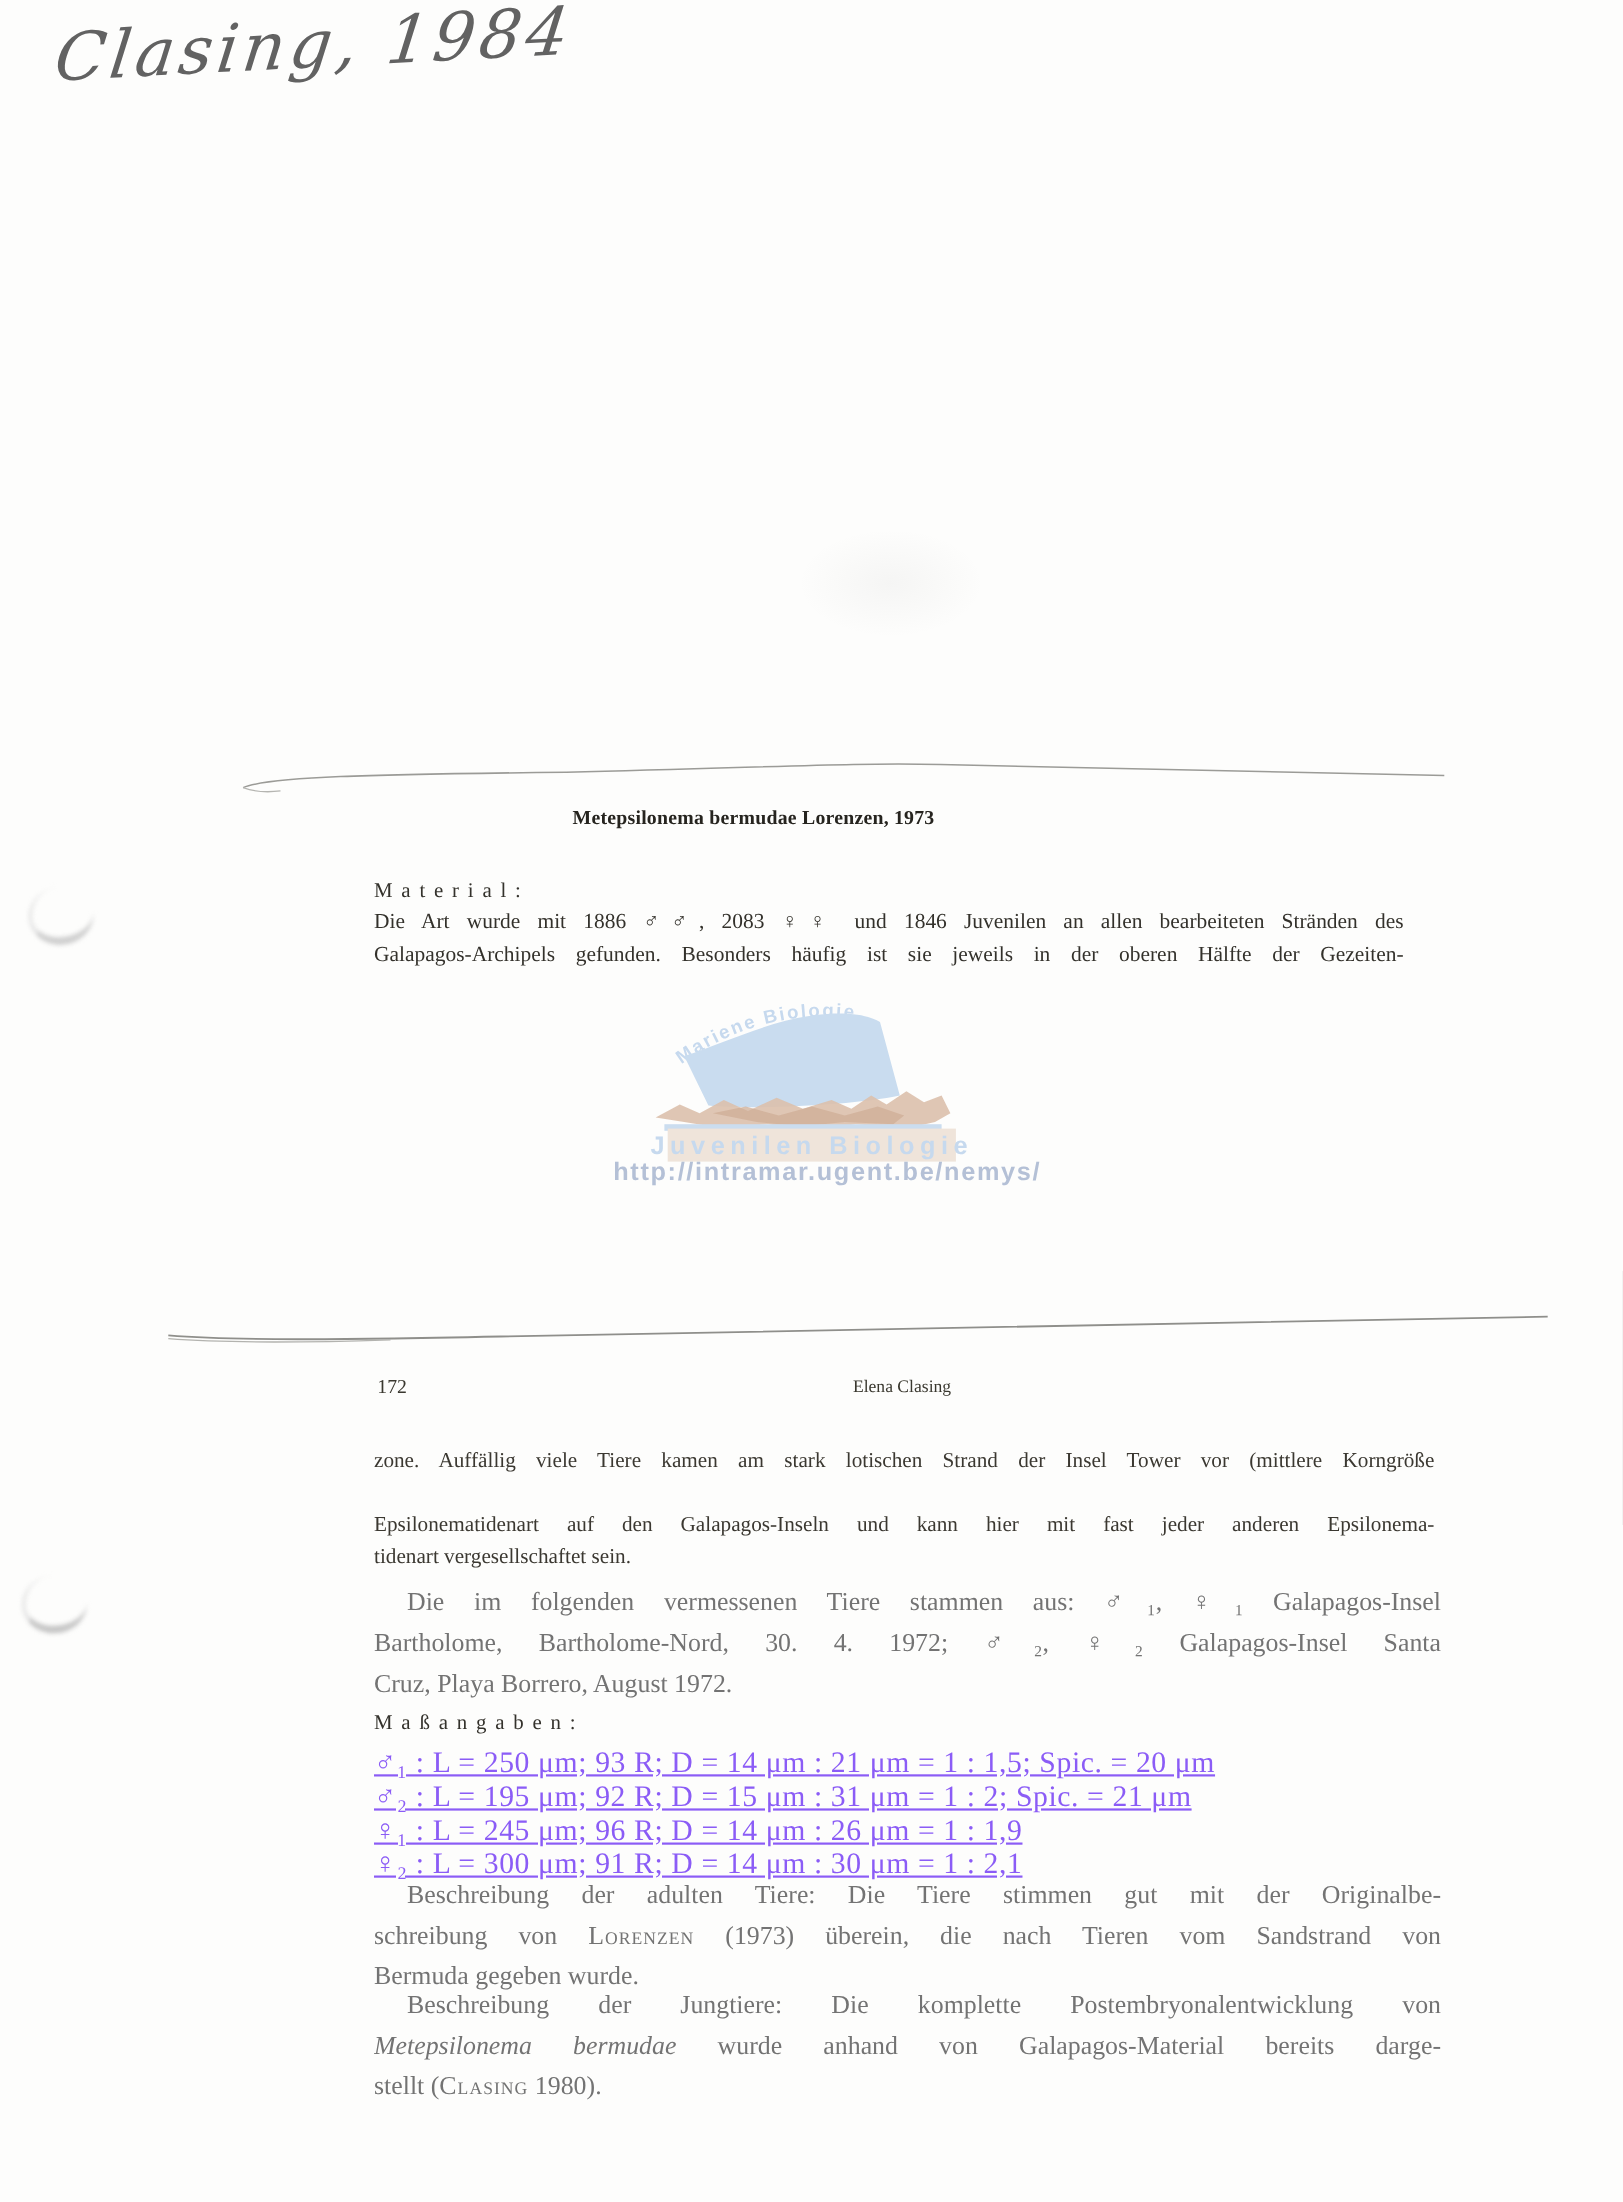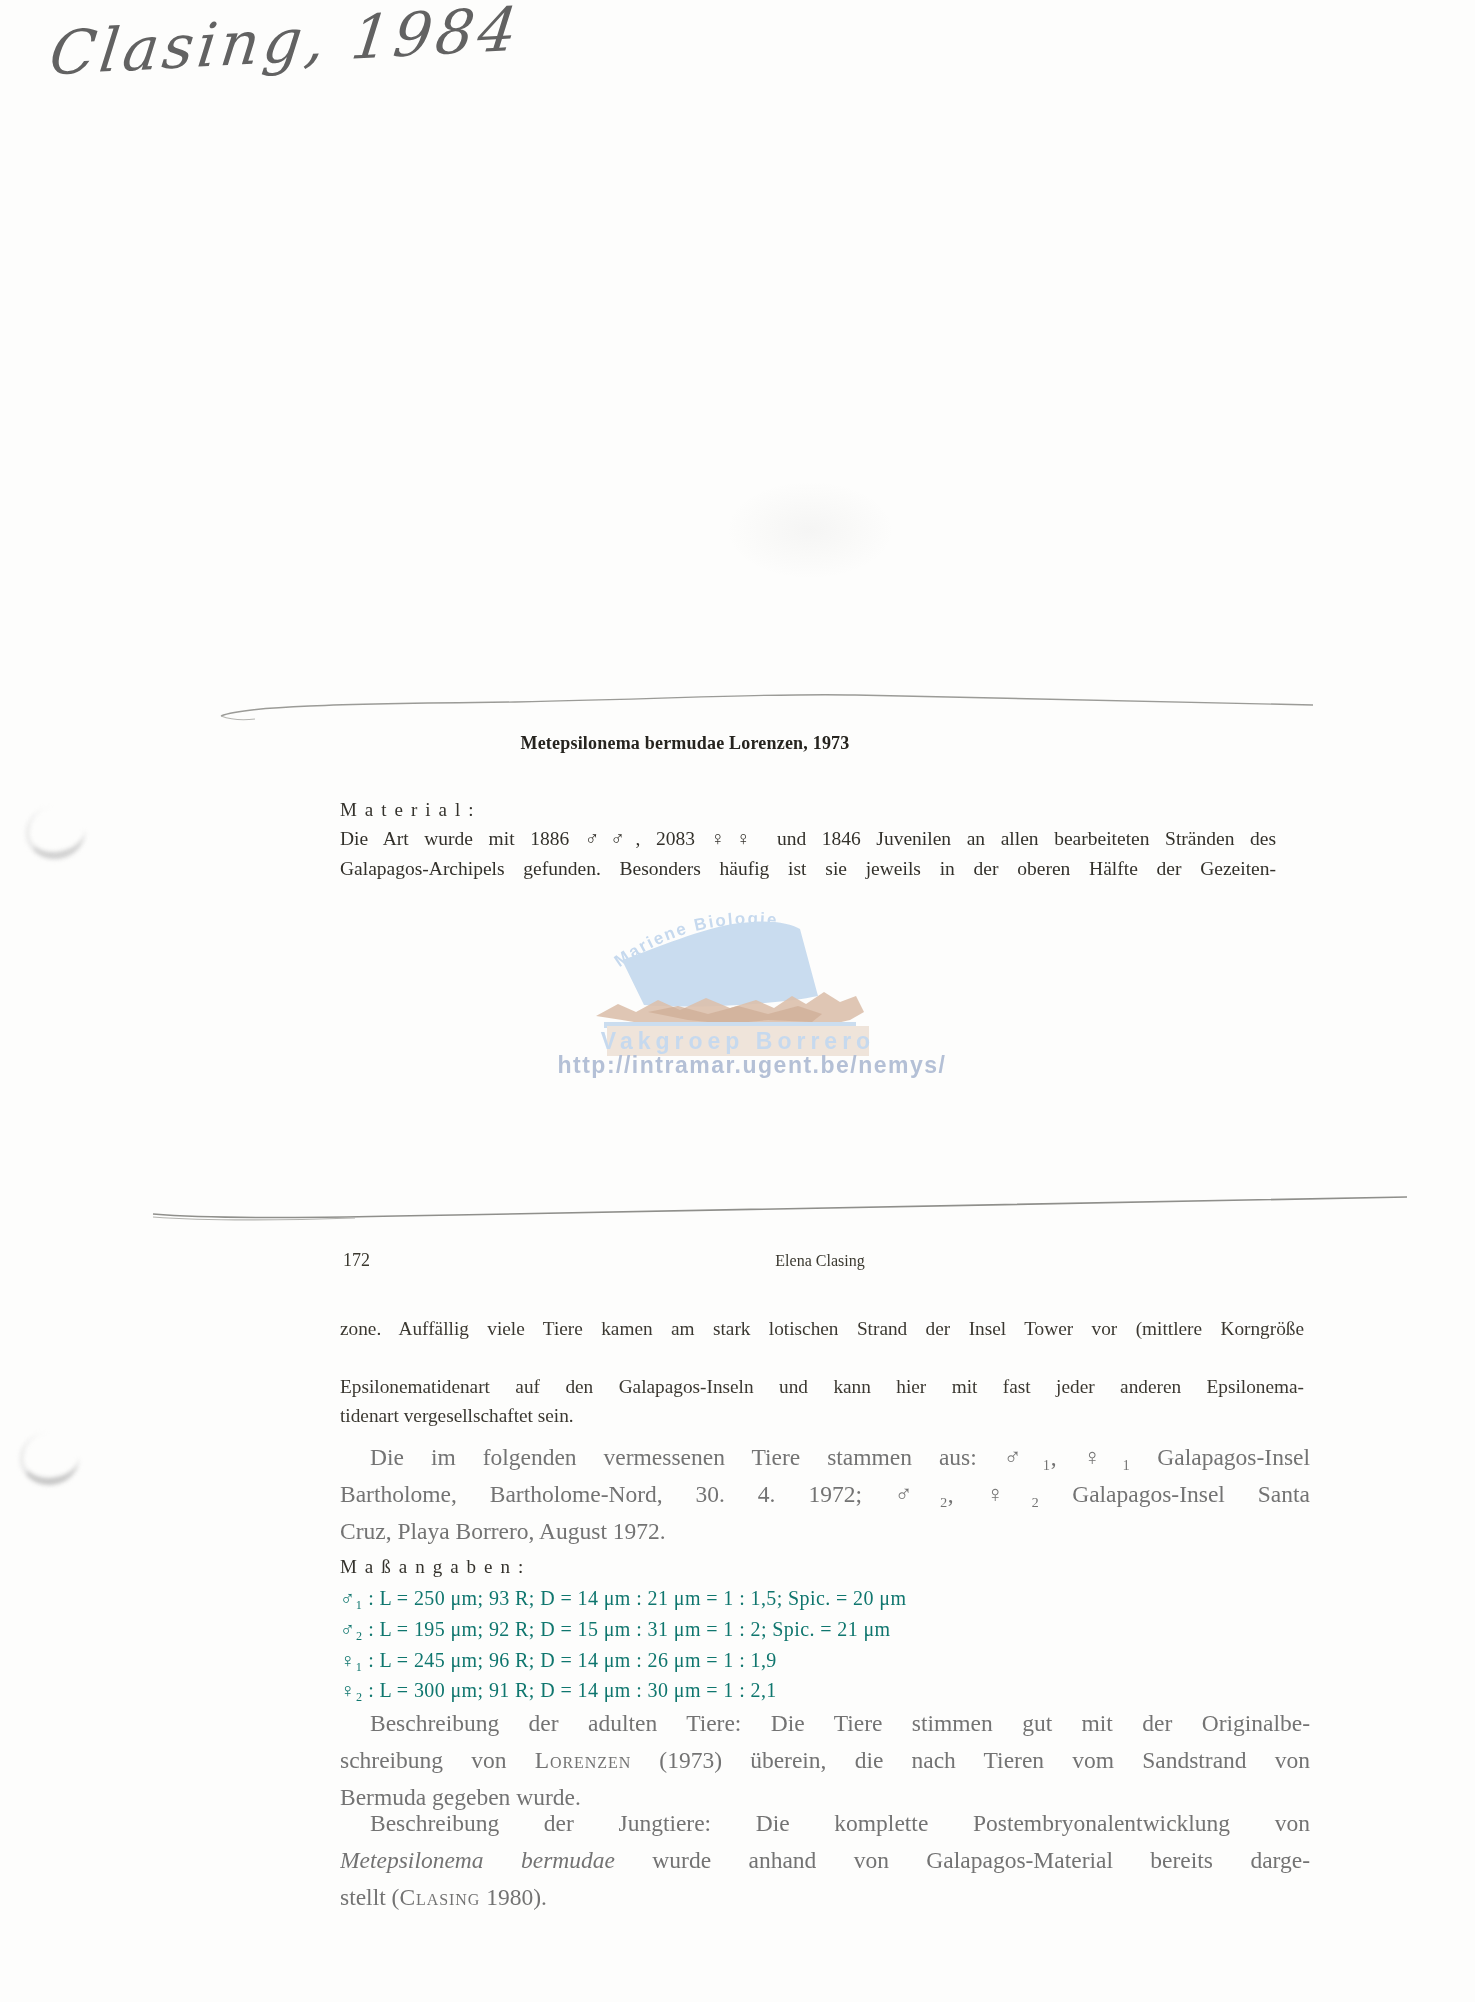--- a/index.html
+++ b/index.html
@@ -60,21 +60,21 @@
   .wm-url{
     left:552px;top:1052px;width:400px;text-align:center;
     font-family:"Liberation Sans","DejaVu Sans",sans-serif;
     font-size:23px;font-weight:700;color:#b4c0d6;letter-spacing:1.5px;white-space:nowrap;
   }
   
   .pagenum{position:absolute;left:343px;top:1250px;font-size:18px;color:#3a382f;}
   .runhead{position:absolute;left:340px;top:1252px;width:960px;text-align:center;font-size:16px;color:#3a382f;}
   .small-line{width:964px;font-size:19.3px;color:#3b3831;}
   .big-line{width:970px;font-size:23.5px;color:#737373;}
-  .meas-line{font-size:20px;color:#0f766e;letter-spacing:.02em;}
+  .meas-line{font-size:27px;color:#8b5cf6;letter-spacing:.02em;text-decoration:underline;}
   .indent{text-indent:30px;}
   .it{font-style:italic;}
   .sc{font-variant:small-caps;letter-spacing:.04em;}
   .flush{text-align:left;text-align-last:left;white-space:nowrap;}
 </style>
 </head>
 <body>
 
 <div id="page">
 
@@ -102,21 +102,21 @@
     </defs>
     <text font-family="Liberation Sans, DejaVu Sans, sans-serif" font-size="17" font-weight="700" fill="#c6d9ee" letter-spacing="2">
       <textPath href="#arcpath" startOffset="4">Mariene Biologie</textPath>
     </text>
     <path d="M34,52 C70,40 112,20 152,15 C182,11 202,15 212,21 L230,88 C188,97 96,101 56,97 Z" fill="#c9dcef"></path>
     <path d="M8,108 L30,96 48,104 70,92 92,102 118,90 142,100 168,92 186,100 204,88 218,96 236,84 252,94 268,88 276,104 262,112 236,118 190,114 150,120 110,114 70,118 34,112 Z" fill="#dcc0ac" opacity="0.9"></path>
     <path d="M60,104 L90,98 120,106 150,98 180,106 210,98 234,106 224,114 180,112 140,116 100,112 Z" fill="#cfae97" opacity="0.75"></path>
     <rect x="16" y="114" width="252" height="6" fill="#cbddef"></rect>
   </svg>
 
-  <div class="wm wm-dept">Vakgroep Borrero</div>
+  <div class="wm wm-dept">Juvenilen Biologie</div>
   <div class="wm wm-url">http://intramar.ugent.be/nemys/</div>
 
   <svg class="edge-svg" style="left:145px;top:1188px;" width="1280" height="40">
     <path d="M8,26 C70,31 160,30 310,27 L1262,9" fill="none" stroke="#8f8f8b" stroke-width="1.6"></path>
     <path d="M8,29 C60,33 120,33 210,30" fill="none" stroke="#b3b3af" stroke-width="1.2"></path>
   </svg>
 
   <div class="pagenum">172</div>
   <div class="runhead">Elena Clasing</div>
 

